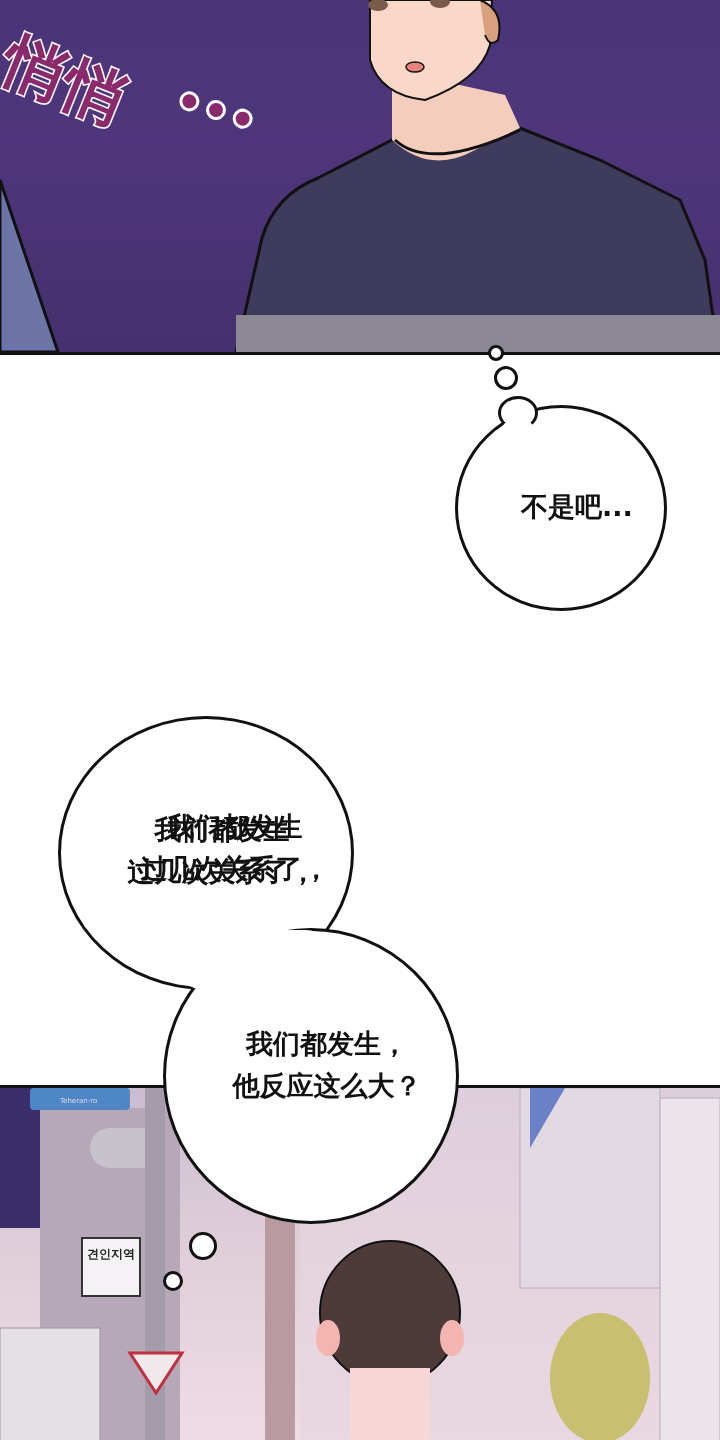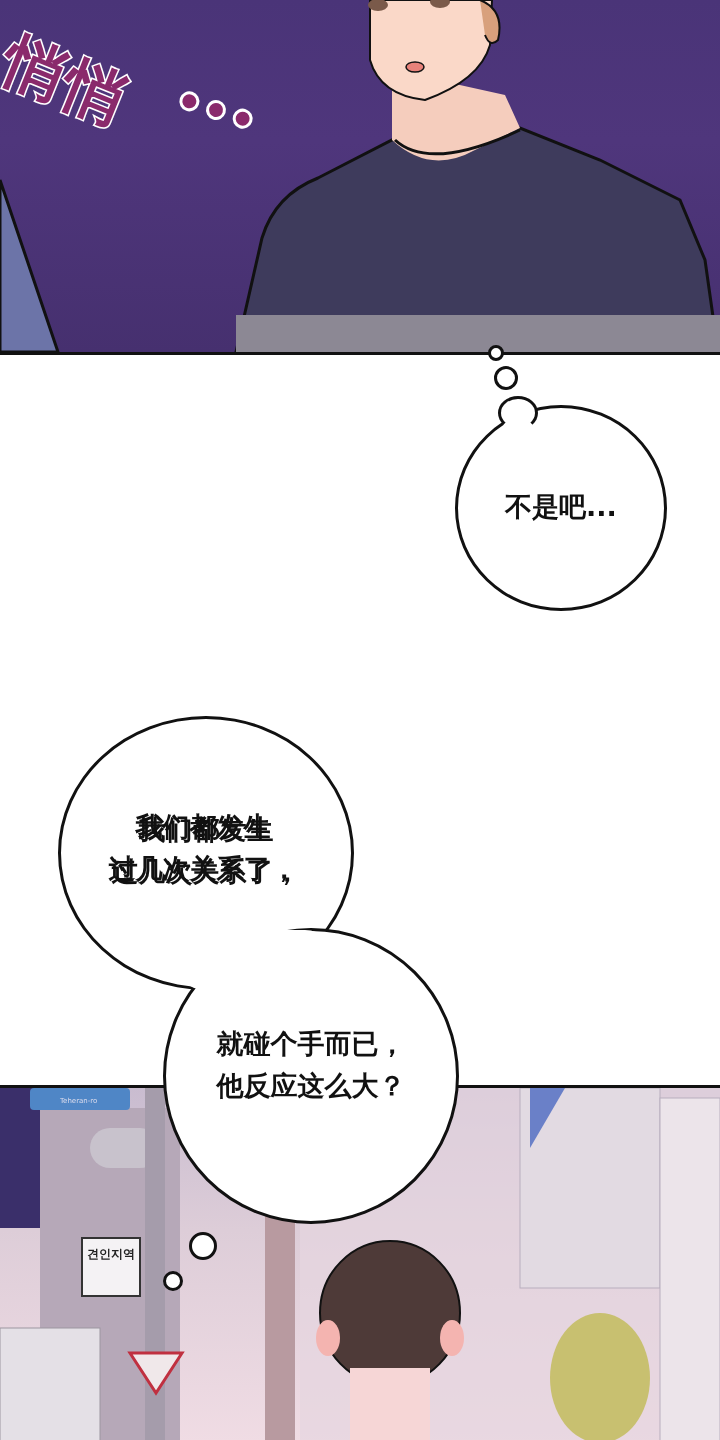--- a/index.html
+++ b/index.html
@@ -28,21 +28,21 @@
       text-shadow: 0 0 2px #fff, 0 0 2px #fff;
     }
     .sfx-dots {
       position: absolute; display: flex; gap: 8px; left: 178px; top: 100px;
       transform: rotate(18deg);
     }
     .sfx-dot { width: 14px; height: 14px; border-radius: 50%; background: #8a2a6c; border: 3px solid #fff; }
     .bubble { position: absolute; background: #fff; border: 3px solid #111; border-radius: 50%; }
     .bubble-text {
       position: absolute; color: #111; font-weight: bold; font-size: 27px;
-      line-height: 42px; white-space: pre; text-align: center;
+      line-height: 42px; white-space: pre; text-align: center; margin-left: 32px;
     }
     .trail { position: absolute; background: #fff; border: 3px solid #111; border-radius: 50%; box-sizing: border-box; }
     .fig { position: absolute; }
   </style>
 </head>
 <body>
 
 <div class="panel" id="panel-top">
 
   <svg class="fig" style="left:0;top:0" width="720" height="352">
@@ -102,21 +102,21 @@
   <div class="trail" style="left:40px;top:-12px;width:40px;height:34px;border-bottom-color:transparent"></div>
   <div class="bubble-text" style="left:0;right:0;top:78px">不是吧...</div>
 </div>
 
 <div class="bubble" style="left:58px;top:716px;width:290px;height:268px">
   <div class="bubble-text" style="left:0;right:0;top:90px">我们都发生
 过几次关系了，</div>
 </div>
 
 <div class="bubble" style="left:163px;top:928px;width:290px;height:290px">
-  <div class="bubble-text" style="left:0;right:0;top:92px">就碰个手而已，
+  <div class="bubble-text" style="left:0;right:0;top:92px">我们都发生，
 他反应这么大？</div>
 </div>
 
 <div style="position:absolute;left:175px;top:930px;width:160px;height:60px;background:#fff;border-radius:40px"></div>
 <div class="bubble-text" style="position:absolute;left:58px;width:290px;top:806px;line-height:42px">我们都发生
 过几次关系了，</div>
 
 <div class="trail" style="left:189px;top:1232px;width:28px;height:28px"></div>
 <div class="trail" style="left:163px;top:1271px;width:20px;height:20px"></div>
 

